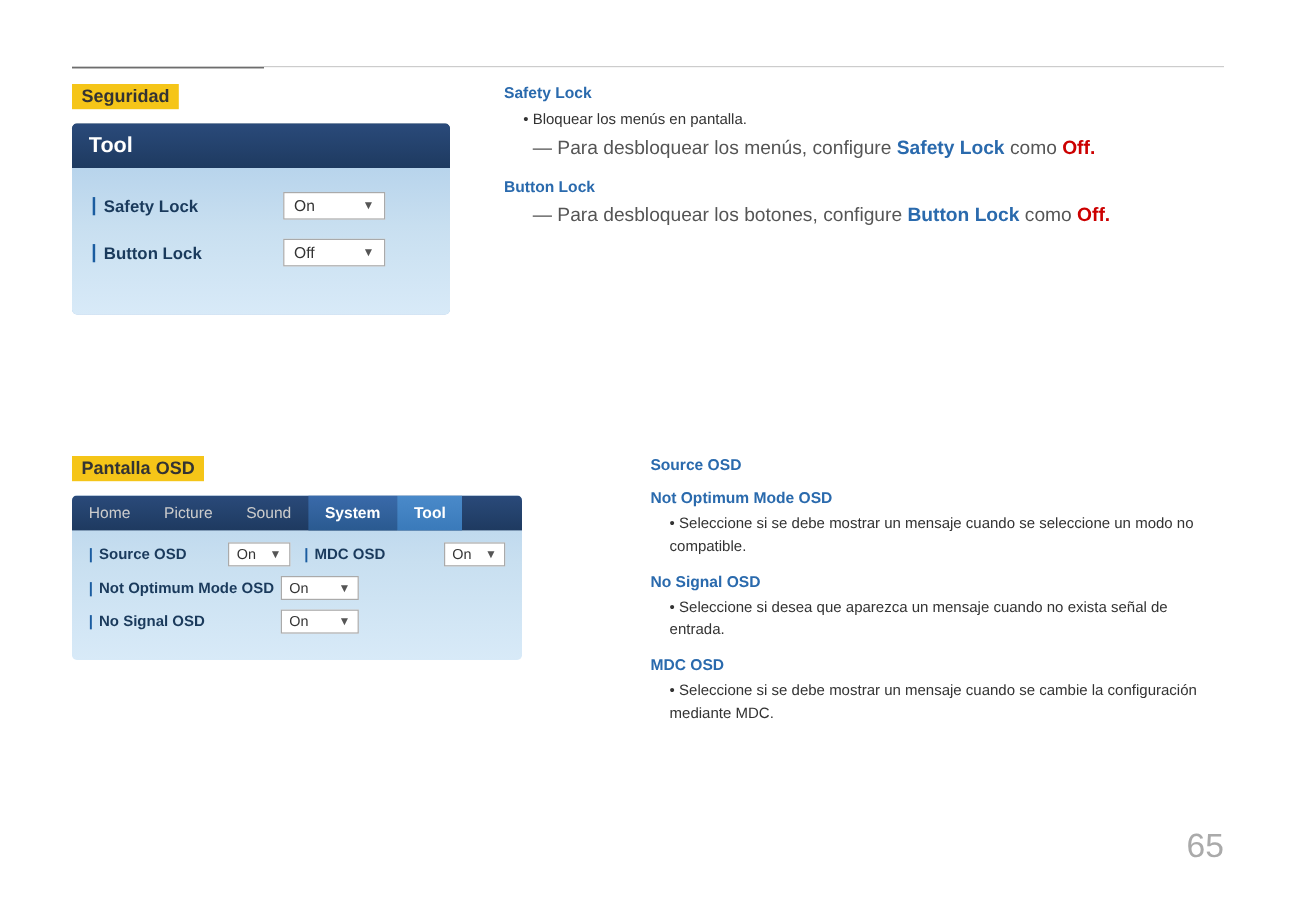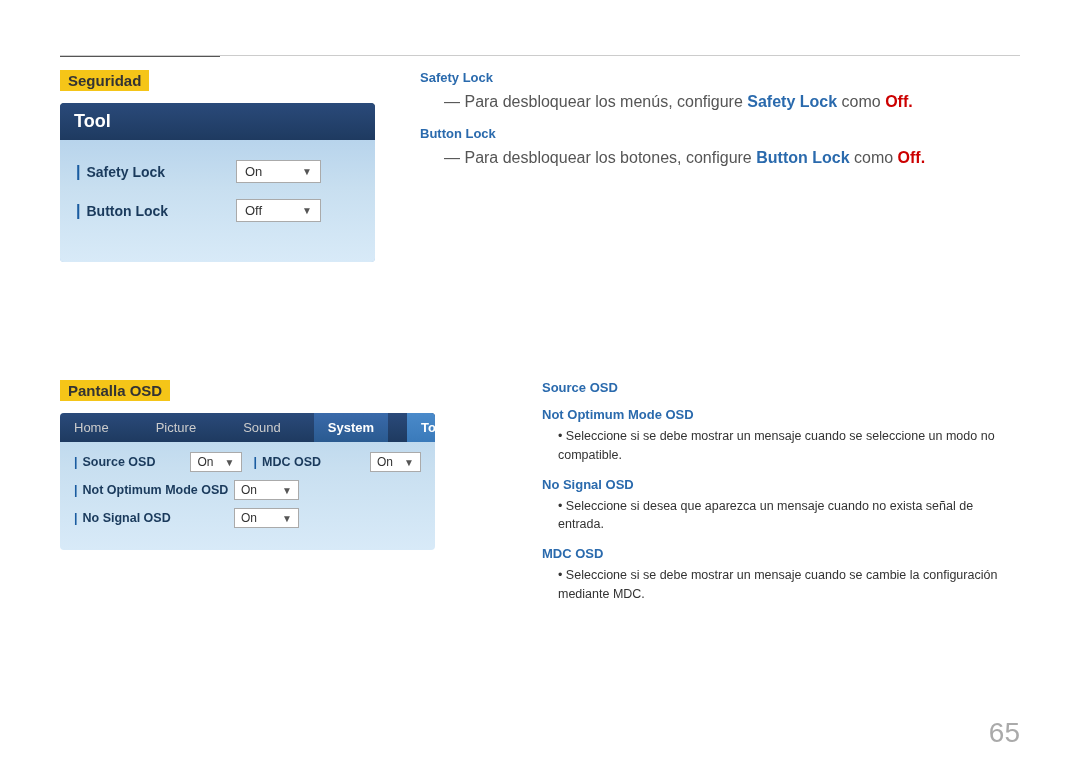--- a/index.html
+++ b/index.html
@@ -203,21 +203,20 @@
     .osd-box {
       background: linear-gradient(180deg, #b8d4ec 0%, #c8dff0 40%, #d8eaf8 100%);
       border-radius: 4px;
       overflow: hidden;
       width: 375px;
     }
 
     .osd-tabs {
       display: flex;
       background: linear-gradient(180deg, #2a4a7a 0%, #1e3a60 100%);
-      gap: 19px;
     }
 
     .osd-tab {
       padding: 7px 14px;
       font-size: 13px;
       color: #ccc;
       cursor: pointer;
     }
 
     .osd-tab.active {
@@ -267,21 +266,21 @@
       padding: 2px 6px;
       font-size: 12px;
       width: 65px;
       justify-content: space-between;
       cursor: pointer;
     }
 
     
     .page-number {
       position: absolute;
-      bottom: 14px;
+      bottom: 42px;
       right: 60px;
       font-size: 28px;
       color: #aaa;
       font-weight: normal;
     }
 
   </style>
 </head>
 <body>
 
@@ -319,20 +318,23 @@
             </div>
           </div>
 
         </div>
       </div>
     </div>
 
     <div class="right-panel">
 
       <div class="info-section-title">Safety Lock</div>
+      <div class="info-bullet">
+        <span>Bloquear los menús en pantalla.</span>
+      </div>
       <div class="info-sub">
         <span>Para desbloquear los menús, configure</span>
         <span class="link-blue">Safety Lock</span>
         <span> como </span>
         <span class="link-red">Off.</span>
       </div>
 
       <div class="info-section-title">Button Lock</div>
       <div class="info-sub">
         <span>Para desbloquear los botones, configure</span>

